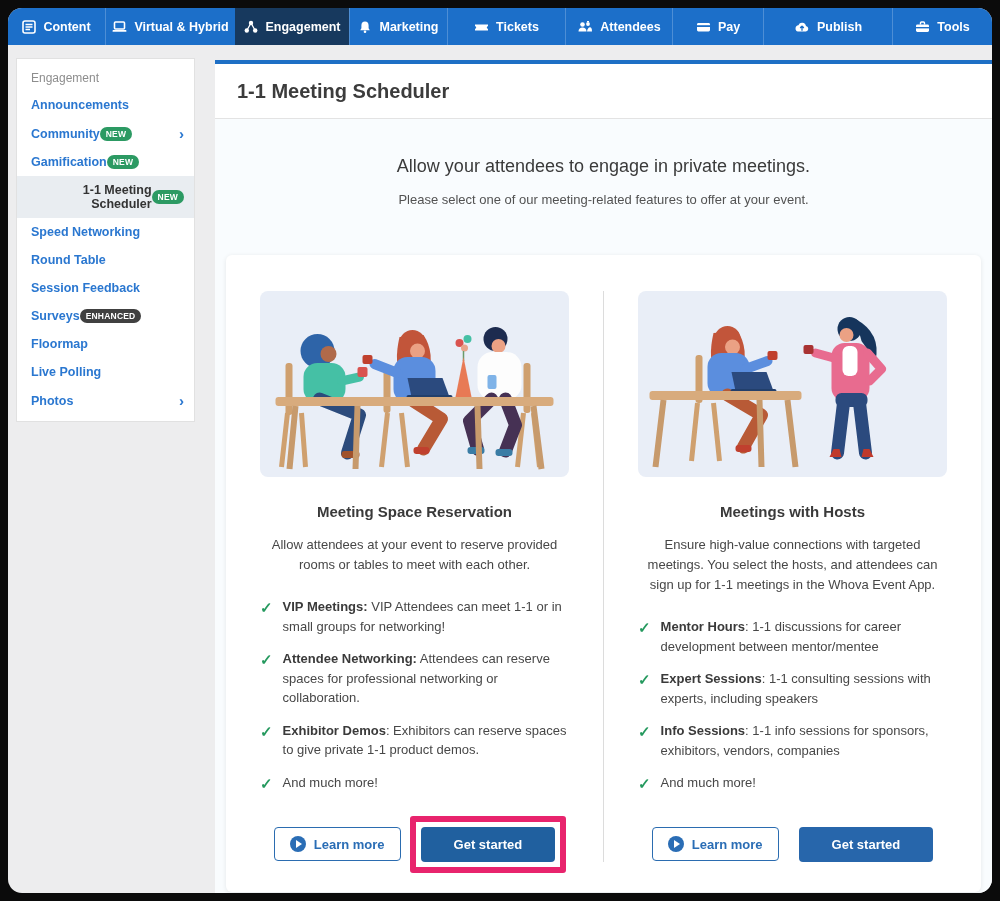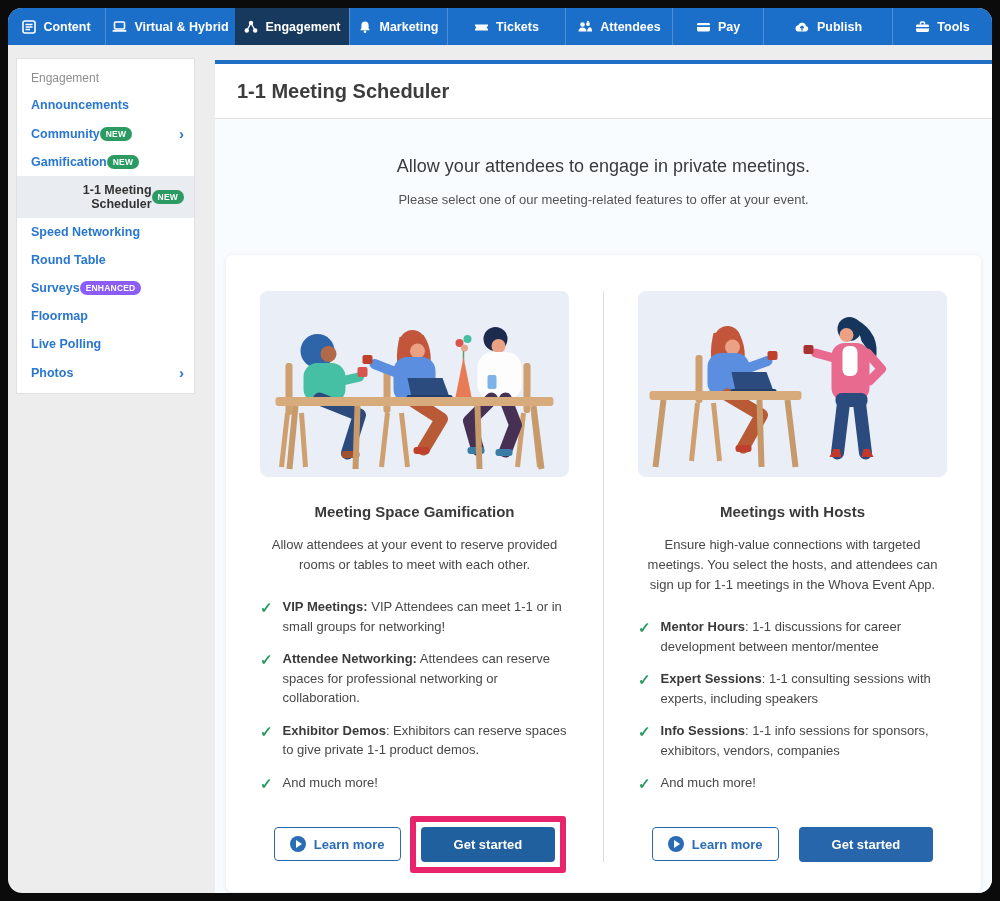--- a/index.html
+++ b/index.html
@@ -20,21 +20,21 @@
 
   
   .sidebar { position:absolute; left:8px; top:50px; width:179px; background:#fff;
              border:1px solid #e1e1e1; padding:4px 0 6px; }
   .side-header { padding:8px 14px 6px; color:#8d8d8d; font-size:12px; }
   .side-item { display:flex; align-items:center; padding:7px 10px 7px 14px; font-size:12.5px;
                font-weight:700; color:#2a77d0; cursor:pointer;text-align:right; }
   .side-item.selected { background:#e9edf1; color:#333; }
   .badge { background:#2c9a63; color:#fff; font-size:8.5px; font-weight:700;
            padding:2px 6px 2px; border-radius:8px; letter-spacing:.2px; }
-  .badge.enhanced { background:#8b5cf6; }
+  .badge.enhanced { background:#404040; }
   .chev { margin-left:auto; color:#2a77d0; font-size:15px; font-weight:700; line-height:1; }
 
   
   .main { position:absolute; left:207px; top:52px; width:777px; bottom:0;
           background:#f9fcfe; border-top:4px solid #1e6fc5; }
   .main-header { background:#fff; height:55px; display:flex; align-items:center;
                  padding-left:22px; border-bottom:1px solid #e3e3e3; }
   .page-title { font-size:20px; font-weight:600; color:#3c3c3c; }
   .main-content { padding-top:37px; text-align:center; }
   .lead { font-size:18px; font-weight:500; color:#3a3a3a; margin-bottom:15px; }
@@ -177,20 +177,23 @@
       <span>1-1 Meeting Scheduler</span>
       <span class="badge">NEW</span>
     </div>
     <div class="side-item">
       <span>Speed Networking</span>
     </div>
     <div class="side-item">
       <span>Round Table</span>
     </div>
     <div class="side-item">
+      <span>Session Feedback</span>
+    </div>
+    <div class="side-item">
       <span>Surveys</span>
       <span class="badge enhanced">ENHANCED</span>
     </div>
     <div class="side-item">
       <span>Floormap</span>
     </div>
     <div class="side-item">
       <span>Live Polling</span>
     </div>
     <div class="side-item">
@@ -250,21 +253,21 @@
             <circle cx="237" cy="55" r="7" fill="#eba184"></circle>
             <rect x="216" y="61" width="44" height="48" rx="15" fill="#fdfdfd"></rect>
             <rect x="226" y="84" width="9" height="14" rx="2" fill="#7fb3e8"></rect>
             <path d="M230 108 L208 130 L216 158 M244 108 L254 134 L244 160" stroke="#463154" stroke-width="13" fill="none" stroke-linecap="round" stroke-linejoin="round"></path>
             <rect x="206" y="156" width="17" height="7" rx="3" fill="#3a7ca5"></rect>
             <rect x="234" y="158" width="17" height="7" rx="3" fill="#3a7ca5"></rect>
 
             <rect x="14" y="106" width="278" height="9" rx="3" fill="#d8ab7d"></rect>
             <path d="M34 115 L28 178 M272 115 L280 178 M96 115 L94 178 M216 115 L218 178" stroke="#c79a6c" stroke-width="6"></path>
           </svg>
-          <h3>Meeting Space Gamification</h3>
+          <h3>Meeting Space Reservation</h3>
           <p class="desc">Allow attendees at your event to reserve provided rooms or tables to meet with each other.</p>
           <ul class="features">
             <li>
                 <span class="check">✓</span>
                 <span><b>VIP Meetings:</b><span> VIP Attendees can meet 1-1 or in small groups for networking!</span></span>
               </li>
             <li>
                 <span class="check">✓</span>
                 <span><b>Attendee Networking:</b><span> Attendees can reserve spaces for professional networking or collaboration.</span></span>
               </li>

